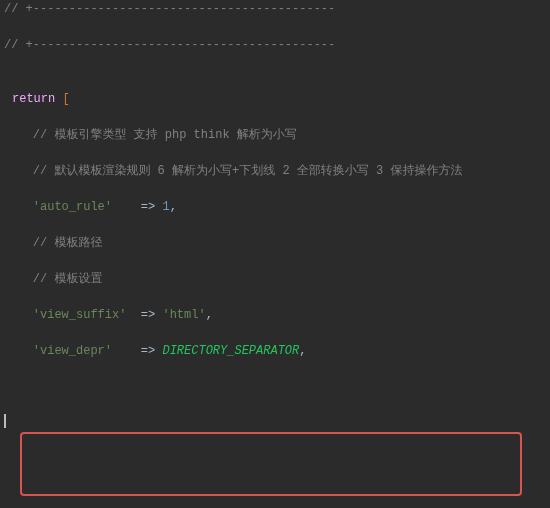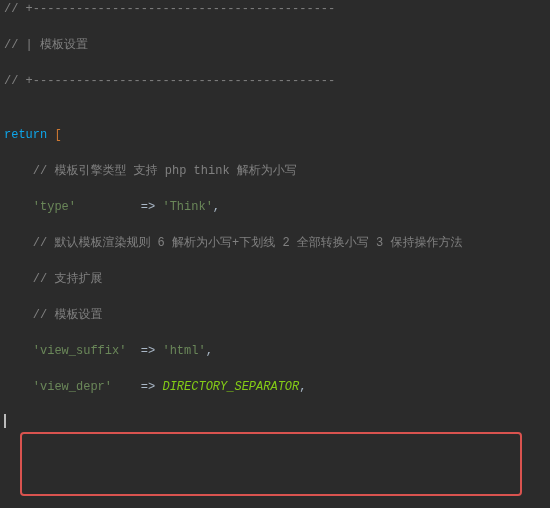--- a/index.html
+++ b/index.html
@@ -1,39 +1,38 @@
 <!DOCTYPE html>
 <html><head>
 <meta charset="utf-8">
 <style>
   html,body{margin:0;padding:0;background:#2b2b2b;width:550px;height:508px;overflow:hidden;}
   pre{margin:0;padding:0;font-family:Consolas,'Courier New',monospace;font-size:12px;line-height:18px;color:#a9b7c6;}
   .line{display:block;white-space:pre;padding-left:4px;}
   .c-comment{color:#808080;}
-  .c-key{color:#0ea5e9;}
+  .c-key{color:#f0abfc;margin-left:8px;}
   .c-str{color:#6a8759;}
   .c-num{color:#6897bb;}
-  .c-const{color:#84cc16;font-style:italic;}
+  .c-const{color:#22c55e;font-style:italic;}
   .c-punc{color:#a9b7c6;}
   .c-brk{color:#cc7832;}
   .highlight-box{position:absolute;left:20px;top:432px;width:498px;height:60px;border:2px solid #d9534f;border-radius:4px;pointer-events:none;}
   .caret-line{position:absolute;left:4px;top:414px;width:2px;height:14px;background:#bbbbbb;}
 </style>
 </head>
 <body>
 
 <pre><span class="line"><span class="c-comment">// +------------------------------------------</span></span>
-<span class="line"><span class="c-comment">// | 模板设置</span></span>
 <span class="line"><span class="c-comment">// +------------------------------------------</span></span>
 <span class="line"><span></span></span>
 <span class="line"><span class="c-key">return</span><span class="c-brk"> [</span></span>
 <span class="line"><span class="c-comment">    // 模板引擎类型 支持 php think 解析为小写</span></span>
-<span class="line"><span class="c-str">    'type'</span><span class="c-punc">         =&gt; </span><span class="c-str">'Think'</span><span class="c-punc">,</span></span>
 <span class="line"><span class="c-comment">    // 默认模板渲染规则 6 解析为小写+下划线 2 全部转换小写 3 保持操作方法</span></span>
-<span class="line"><span class="c-comment">    // 支持扩展</span></span>
+<span class="line"><span class="c-str">    'auto_rule'</span><span class="c-punc">    =&gt; </span><span class="c-num">1</span><span class="c-punc">,</span></span>
+<span class="line"><span class="c-comment">    // 模板路径</span></span>
 <span class="line"><span class="c-comment">    // 模板设置</span></span>
 <span class="line"><span class="c-str">    'view_suffix'</span><span class="c-punc">  =&gt; </span><span class="c-str">'html'</span><span class="c-punc">,</span></span>
 <span class="line"><span class="c-str">    'view_depr'</span><span class="c-punc">    =&gt; </span><span class="c-const">DIRECTORY_SEPARATOR</span><span class="c-punc">,</span></span>
 
 
 
 
 
 
 

